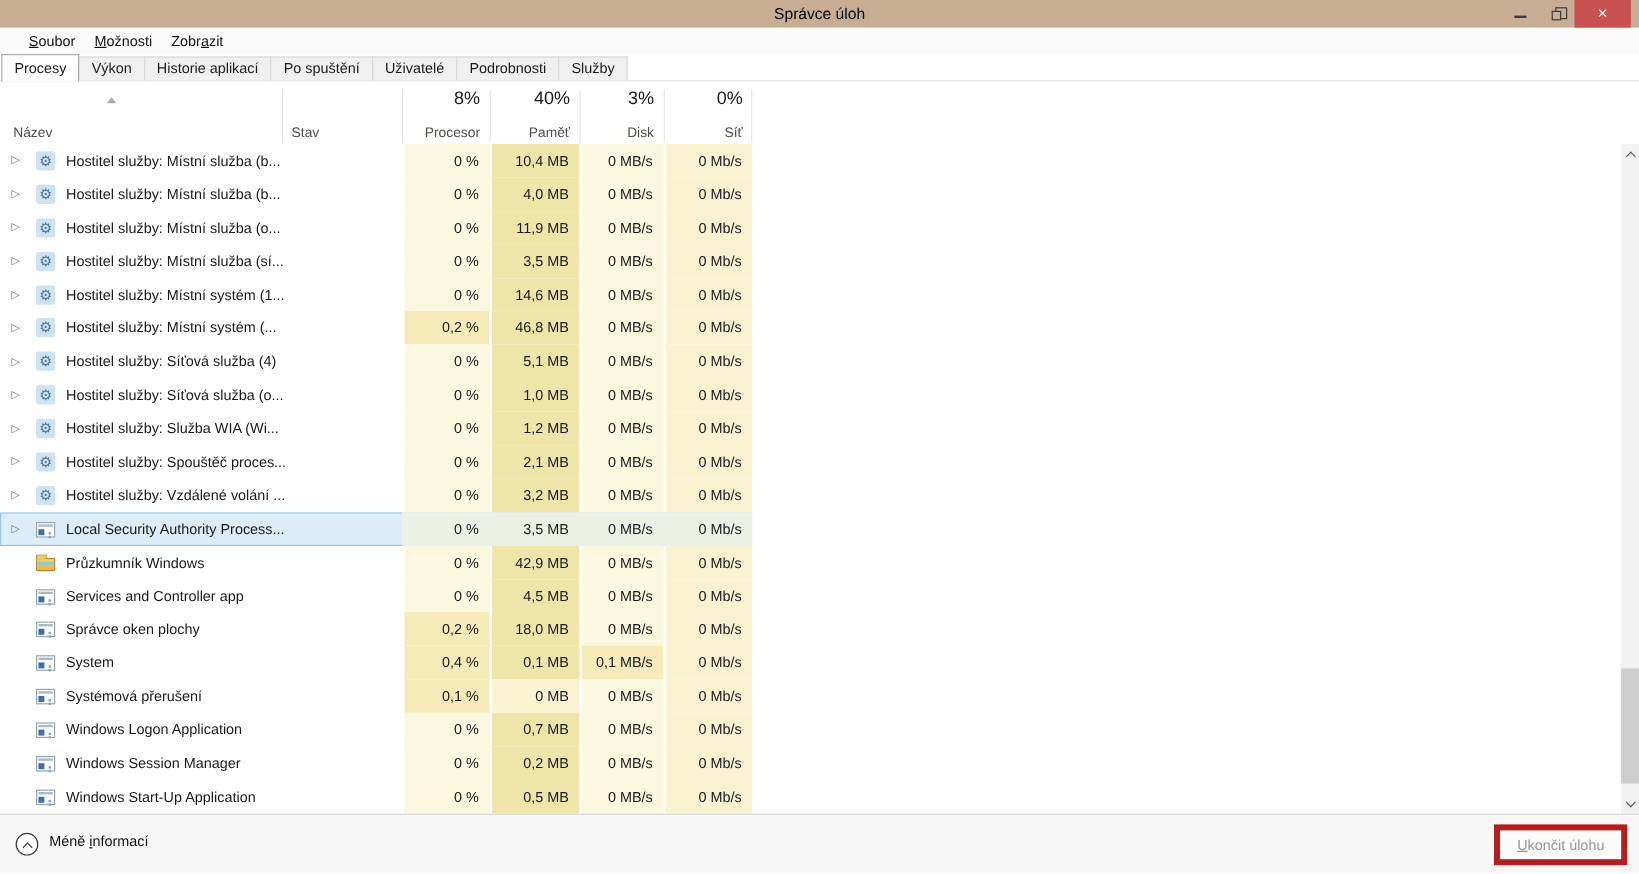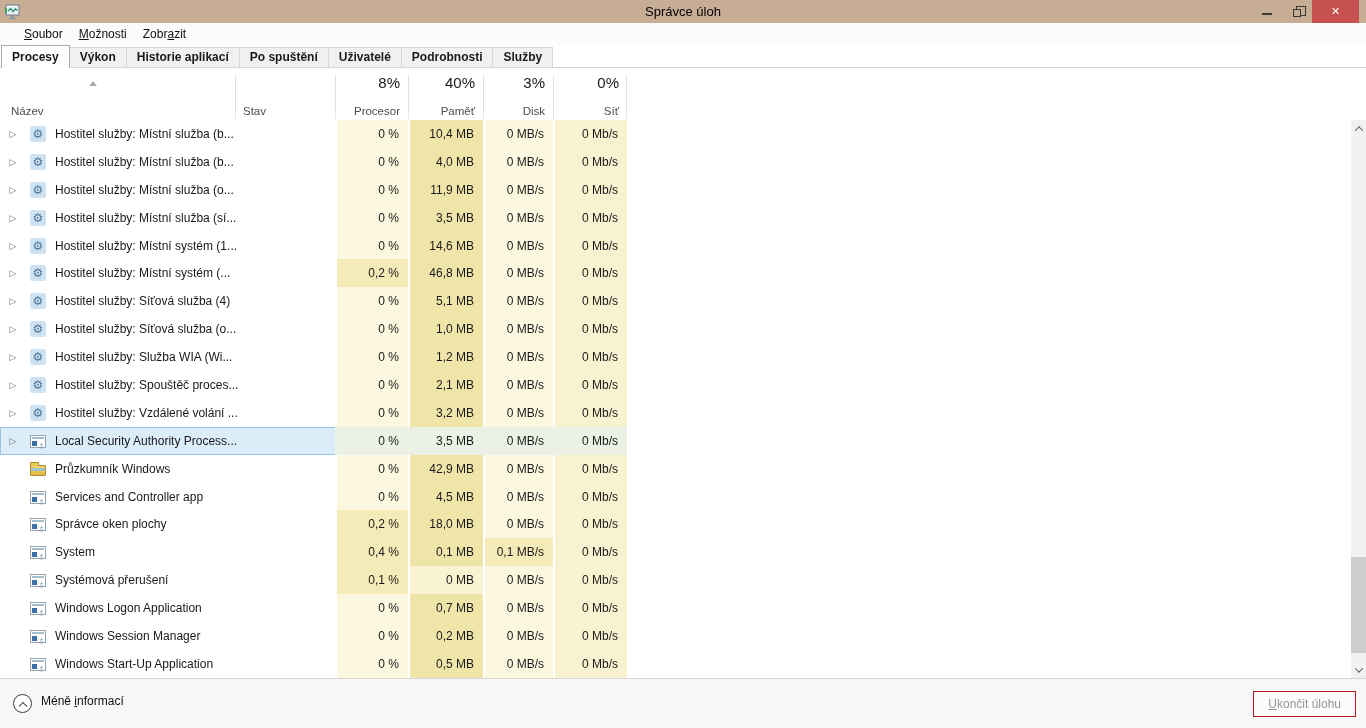--- a/index.html
+++ b/index.html
@@ -2,38 +2,38 @@
 <html style="--titlebar: #C6AD94; --close-bg: #C75050; --heat-idle: #FCF7DF; --heat-warm: #F5EBB8; --heat-mem: #F0E5A9; --heat-mem-light: #F9F3D2; --heat-net: #F9F2D1; --sel-bg: #DCEDFA; --sel-border: #9CC3E0; --sel-cell: #ECF1E6;"><head>
 <meta charset="utf-8">
 <style>
   html,body{margin:0;padding:0;background:#fff;}
   *{box-sizing:border-box;}
   .window{
     position:relative;width:1366px;height:728px;background:#fff;overflow:hidden;
     font-family:"Liberation Sans","DejaVu Sans",sans-serif;color:#191919;
   }
   
-  .titlebar{position:relative;height:23px;background:var(--titlebar,#C6AD94);display:flex;align-items:center;}
+  .titlebar{position:relative;height:23px;background:var(--titlebar,#C6AD94);display:flex;align-items:center;flex-direction:column;}
   .app-icon{width:16px;height:16px;margin-left:5px;z-index:2;}
   .win-title{position:absolute;left:0;right:0;top:0;height:23px;line-height:23px;text-align:center;font-size:13px;color:#000;}
   .controls{margin-left:auto;margin-right:7px;display:flex;height:23px;z-index:2;}
   .tc{display:flex;align-items:center;justify-content:center;height:23px;cursor:default;}
   .tc-min{width:30px;}
   .tc-restore{width:30px;}
   .tc-close{width:47px;background:var(--close-bg,#C75050);color:#fff;font-size:11px;}
   .min-glyph{width:10px;height:0;border-bottom:2px solid #3a3a3a;margin-top:5px;}
   .restore-glyph{position:relative;width:8px;height:8px;border:1px solid #3a3a3a;background:var(--titlebar,#C6AD94);margin-top:3px;}
   .restore-glyph::before{content:"";position:absolute;top:-4px;left:2px;width:8px;height:8px;border:1px solid #3a3a3a;z-index:-1;}
   
   .menubar{height:22px;display:flex;align-items:center;background:#FBFBFB;font-size:12px;padding-left:16px;}
   .menu-item{padding:3px 8px;color:#111;}
   .menu-item .key{text-decoration:underline;}
   
   .tabstrip{position:relative;height:23px;display:flex;align-items:flex-end;border-bottom:1px solid #D7D7D7;padding-left:1px;background:#fff;}
-  .tab{height:20px;line-height:19px;padding:0 10px;font-size:12px;background:#F0F0F0;border:1px solid #D7D7D7;border-bottom:none;margin-right:-1px;color:#1a1a1a;position:relative;font-weight:bold;}
+  .tab{height:20px;line-height:19px;padding:0 10px;font-size:12px;background:#F0F0F0;border:1px solid #D7D7D7;border-bottom:none;margin-right:-1px;color:#1a1a1a;position:relative;}
   .tab.active{height:23px;line-height:22px;background:#fff;border-color:#ABABAB;margin-bottom:-1px;z-index:2;}
   
   .header{position:relative;height:54px;background:#fff;}
   .hdiv{position:absolute;top:7px;bottom:3px;width:1px;background:#E3E3E3;}
   .hname{position:absolute;left:11px;bottom:5px;font-size:11.5px;color:#4D4D4D;}
   .hstatus{position:absolute;left:243px;bottom:5px;font-size:11.5px;color:#4D4D4D;}
   .sort-arrow{position:absolute;left:89px;top:13px;width:0;height:0;border-left:4px solid transparent;border-right:4px solid transparent;border-bottom:5px solid #ABABAB;}
   .hval{position:absolute;top:0;height:54px;text-align:right;padding-right:8px;}
   .hpct{margin-top:6px;font-size:15px;color:#191919;}
   .hlbl{position:absolute;bottom:5px;right:8px;font-size:11.5px;color:#4D4D4D;}
@@ -71,21 +71,21 @@
   .chev-up{transform:rotate(45deg) translate(1px,1px);}
   .chev-down{transform:rotate(-135deg) translate(1px,1px);}
   .sb-thumb{position:absolute;left:0;width:15px;top:437px;height:96px;background:#CDCDCD;}
   
   .footer{position:absolute;left:0;right:0;bottom:0;height:50px;background:#F7F7F7;border-top:1px solid #D5D5D5;display:flex;align-items:center;}
   .less-info{display:flex;align-items:flex-start;margin-left:13px;}
   .li-circle{width:19px;height:19px;border:1px solid #3c3c3c;border-radius:50%;display:flex;align-items:center;justify-content:center;background:#fff;}
   .li-circle .chev{border-color:#3c3c3c;transform:rotate(45deg) translate(1.5px,1.5px);}
   .li-label{margin-left:9px;font-size:12px;color:#111;}
   .li-label .key,.end-task .key{text-decoration:underline;}
-  .end-task{margin-left:auto;margin-right:10px;padding:5px 14px;background:#FBFBFB;border:1px solid #b91c1c;color:#969696;font-size:12px;}
+  .end-task{margin-left:auto;margin-right:10px;padding:5px 14px;background:#FBFBFB;border:5px solid #b91c1c;color:#969696;font-size:12px;}
 </style>
 </head>
 <body>
 
 <div class="window">
 
   <div class="titlebar">
     <svg class="app-icon" viewBox="0 0 16 16">
       <rect x="1" y="1" width="13" height="10" fill="#EAF2F8" stroke="#6B7B88" stroke-width="1"></rect>
       <polyline points="3,7 5.5,4.5 8,7.5 10.5,5 12.5,6.5" fill="none" stroke="#2F8F6F" stroke-width="1.4"></polyline>

